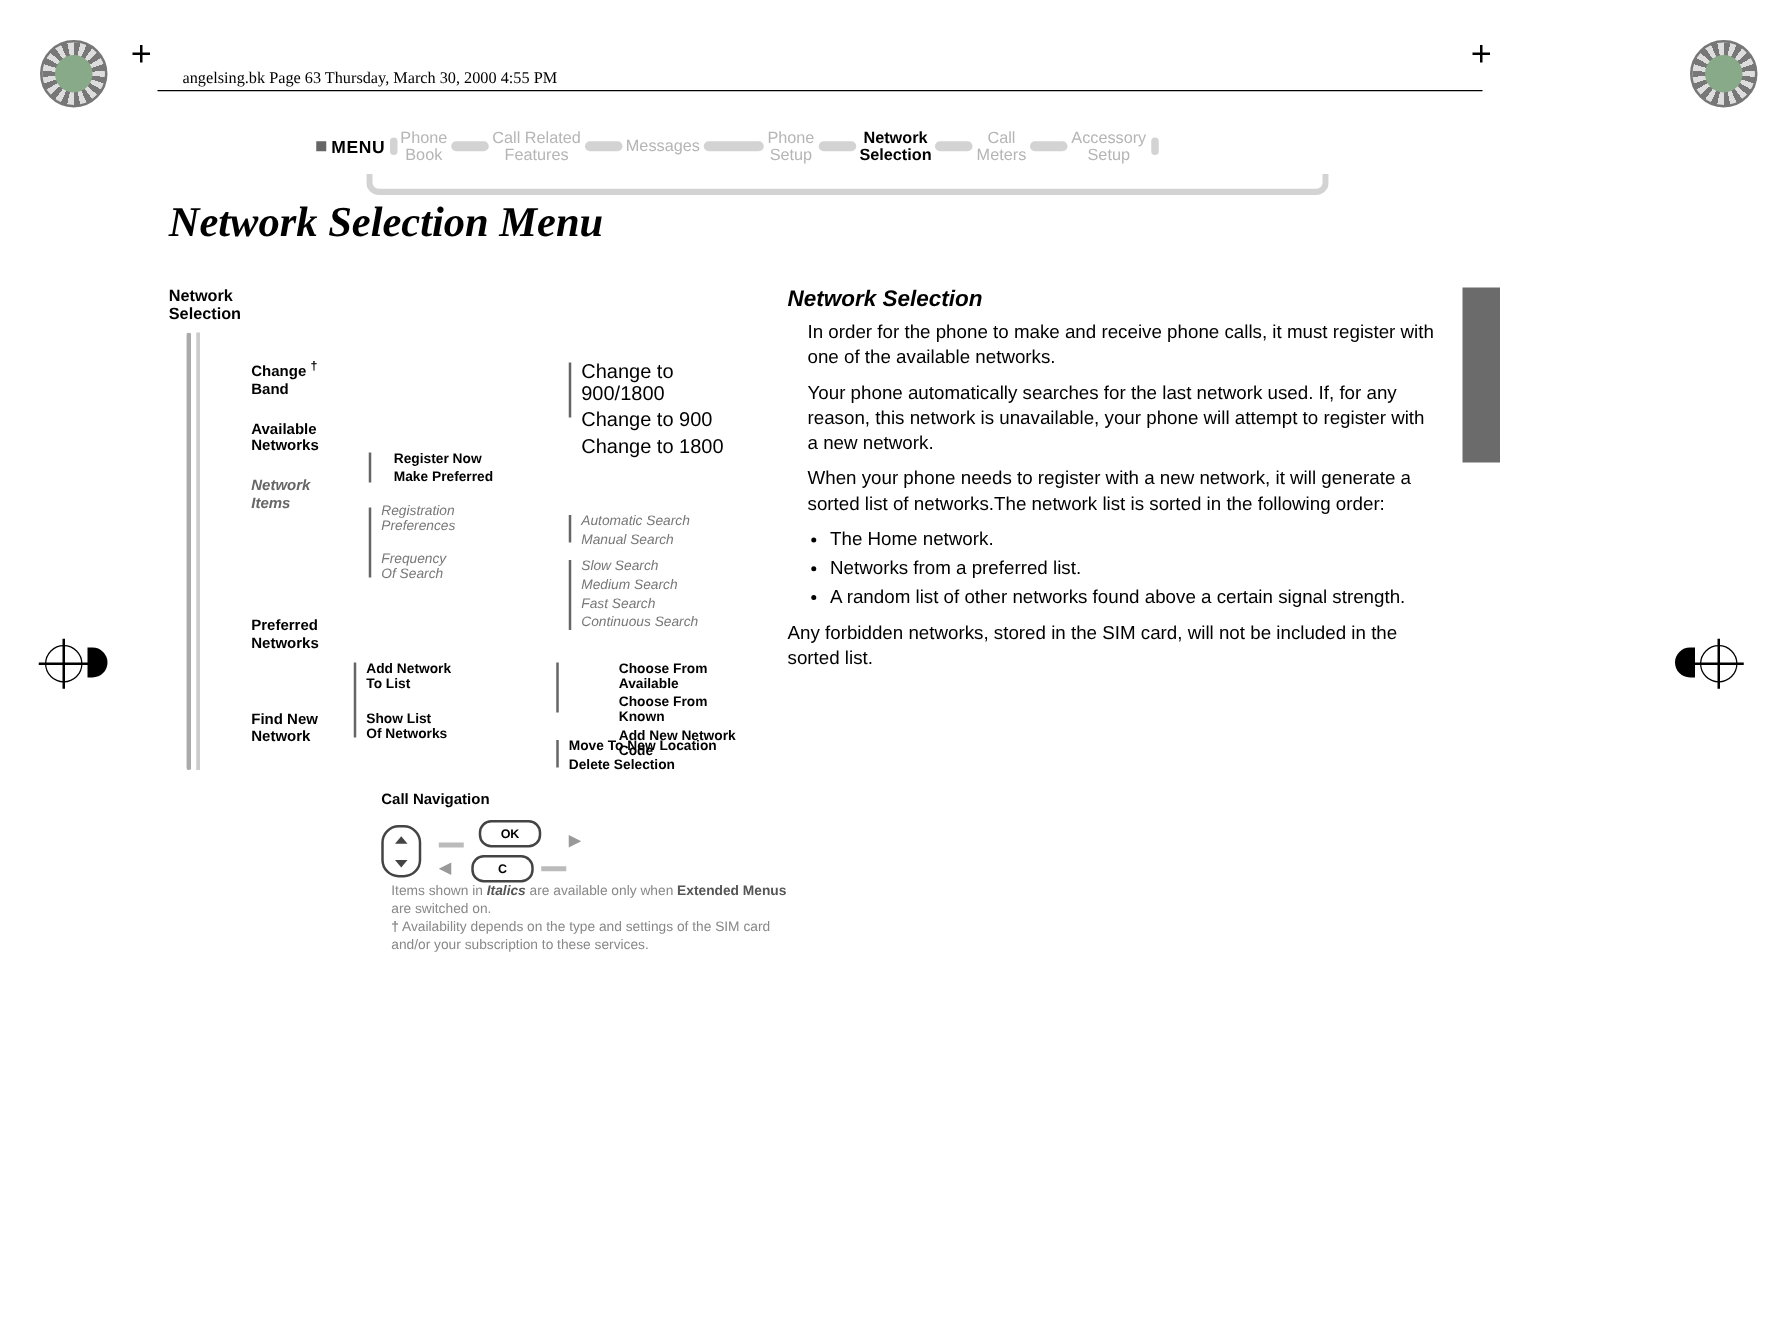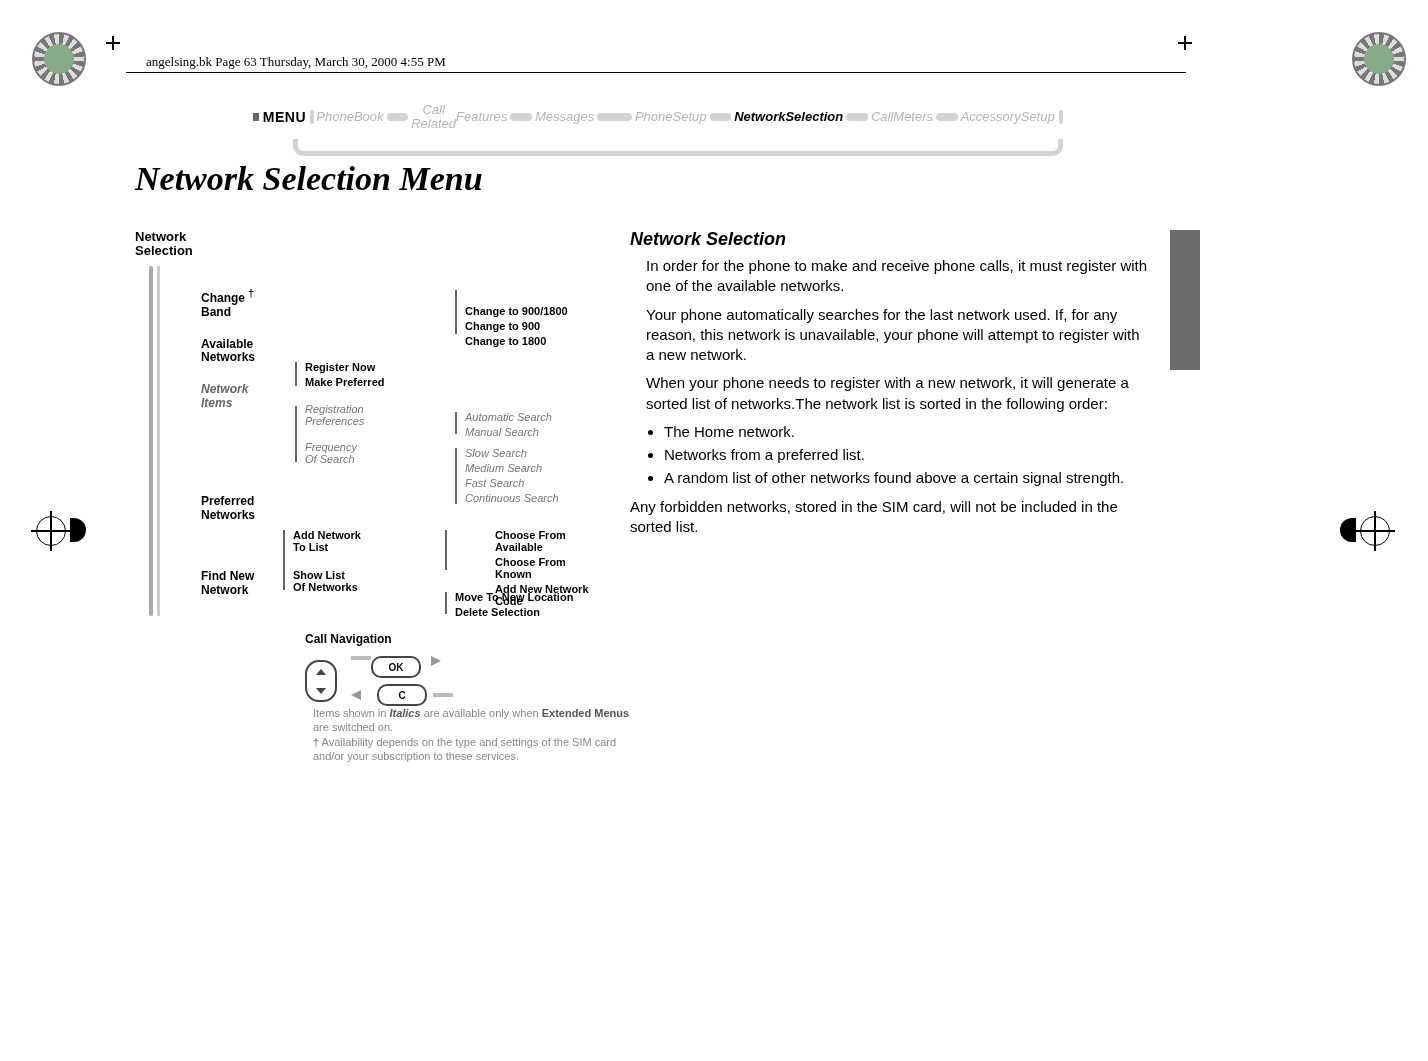--- a/index.html
+++ b/index.html
@@ -19,21 +19,21 @@
   .halfmoon{position:absolute;width:16px;height:24px;background:#000;border-radius:0 12px 12px 0;}
   .halfmoon.right{border-radius:12px 0 0 12px;}
   .cross-reg{position:absolute;width:28px;height:28px;border:1px solid #000;border-radius:50%;}
   .cross-reg::before,.cross-reg::after{content:"";position:absolute;background:#000;}
   .cross-reg::before{left:13px;top:-6px;width:2px;height:40px;}
   .cross-reg::after{top:13px;left:-6px;height:2px;width:40px;}
   .header-line{position:absolute;top:55px;left:146px;font:13px/1.1 Georgia,serif;}
   .menu-bar{position:absolute;top:97px;left:253px;width:810px;height:64px;font-family:Arial,Helvetica,sans-serif;}
   .mb-row{display:flex;align-items:center;height:40px;}
   .mb-label{font-weight:bold;font-size:14px;letter-spacing:0.5px;color:#000;margin-right:2px;}
-  .mb-item{display:flex;flex-direction:row;align-items:center;justify-content:center;line-height:1.05;font-style:italic;}
+  .mb-item{display:flex;flex-direction:column;align-items:center;justify-content:center;line-height:1.05;}
   .mb-item span{text-align:center;}
   .mb-grey{color:#b5b5b5;font-size:13px;}
   .mb-active{color:#000;font-weight:bold;font-size:13px;}
   .mb-connector{width:30px;height:8px;background:#d3d3d3;border-radius:4px;margin:0 3px;}
   .mb-under{position:absolute;top:42px;left:40px;right:0;height:12px;border:5px solid #d3d3d3;border-top:none;border-radius:0 0 10px 10px;}
   .title{position:absolute;top:162px;left:135px;font:italic 700 34px/1 Georgia,"Times New Roman",serif;}
   .diagram{position:absolute;top:230px;left:135px;width:460px;height:630px;font-family:Arial,Helvetica,sans-serif;font-size:12px;color:#000;}
   .diagram .bold{font-weight:bold;}
   .diagram .grey{color:#777;font-style:italic;}
   .dg-root{position:absolute;top:0;left:0;font-weight:bold;font-size:13px;line-height:1.1;}
@@ -152,27 +152,27 @@
         <span>Network</span><br><span>Items</span>
       </div>
       <div class="dg-item bold" style="margin-top:84px">
         <span>Preferred</span><br><span>Networks</span>
       </div>
       <div class="dg-item bold" style="margin-top:48px">
         <span>Find New</span><br><span>Network</span>
       </div>
     </div>
 
-    <div class="dg-col" style="top:56px;left:330px;font-weight:bold;font-size:11px;margin-top:16px;">
+    <div class="dg-col" style="top:56px;left:330px;font-weight:normal;font-size:16px;">
       <div class="dg-sub">Change to 900/1800</div>
       <div class="dg-sub">Change to 900</div>
       <div class="dg-sub">Change to 1800</div>
     </div>
 
-    <div class="dg-col" style="top:128px;left:170px;font-weight:bold;font-size:11px;">
+    <div class="dg-col" style="top:128px;left:180px;font-weight:bold;font-size:11px;">
       <div class="dg-sub">Register Now</div>
       <div class="dg-sub">Make Preferred</div>
     </div>
 
     <div class="dg-col" style="top:170px;left:170px;font-style:italic;color:#777;font-size:11px;">
       <div class="dg-sub"><span>Registration</span><br><span>Preferences</span></div>
       <div class="dg-sub" style="margin-top:14px"><span>Frequency</span><br><span>Of Search</span></div>
     </div>
     <div class="dg-col" style="top:178px;left:330px;font-style:italic;color:#777;font-size:11px;">
       <div class="dg-sub">Automatic Search</div>
@@ -208,21 +208,21 @@
     <div class="tree-line" style="top:300px;left:310px;height:40px;"></div>
     <div class="tree-line" style="top:362px;left:310px;height:22px;"></div>
 
     <div style="position:absolute;top:402px;left:170px;" class="dg-navlabel">Call Navigation</div>
     <div style="position:absolute;top:420px;left:170px;" class="nav-buttons">
       <div class="upd">
         <div class="tri up"></div>
         <div class="tri dn"></div>
       </div>
       <div style="display:flex;flex-direction:column;gap:6px;">
-        <div style="display:flex;align-items:flex-start;gap:0;">
+        <div style="display:flex;align-items:flex-end;gap:12px;">
           <span style="width:20px;height:4px;background:#bbb"></span>
           <div class="pill">OK</div>
           <span class="arrow-sm rt"></span>
         </div>
         <div style="display:flex;align-items:center;gap:6px;">
           <span class="arrow-sm lt"></span>
           <div class="pill">C</div>
           <span style="width:20px;height:4px;background:#bbb"></span>
         </div>
       </div>

